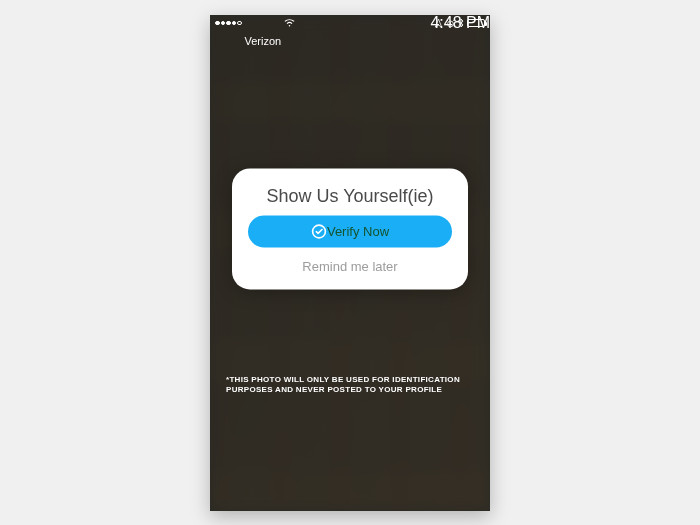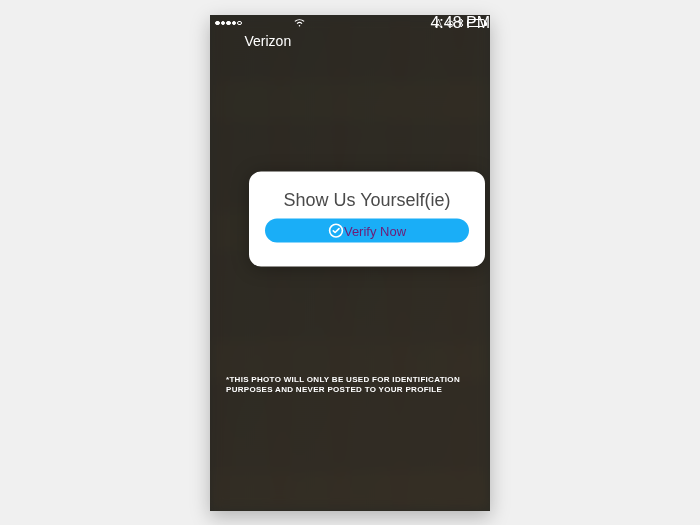--- a/index.html
+++ b/index.html
@@ -45,21 +45,21 @@
       padding: 0 5px;
       z-index: 5;
     }
     .status-left { display: flex; align-items: center; gap: 3px; }
     .signal-dots { display: flex; gap: 1px; }
     .signal-dots span {
       width: 4.5px; height: 4.5px; border-radius: 50%;
       border: 0.5px solid #fff;
     }
     .signal-dots span.filled { background: #fff; }
-    .carrier { font-size: 14px; letter-spacing: 0; margin-top: 36px; }
+    .carrier { font-size: 11px; letter-spacing: 0; margin-top: 36px; }
     .status-center {
       position: absolute; left: 0; right: 0; text-align: right;
       font-size: 16px; font-weight: 500;
     }
     .status-right { margin-left: auto; display: flex; align-items: center; gap: 3px; }
     .battery {
       width: 18px; height: 8px; border: 1px solid #fff; border-radius: 2px;
       position: relative; padding: 1px;
     }
     .battery::after {
@@ -69,46 +69,45 @@
     .battery .fill { background: #fff; height: 100%; width: 90%; border-radius: 1px; }
     .icon-sm { display: inline-flex; }
     
     .dialog {
       position: absolute;
       left: 50%;
       top: 34%;
       transform: translate(-50%, -12%);
       width: 236px;
       background: #fff;
-      border-radius: 12px;
+      border-radius: 18px;
       padding: 18px 16px 14px;
       text-align: center;
       z-index: 10;
       box-shadow: 0 2px 18px rgba(0,0,0,0.28);
-      margin-left: 17px;
     }
     .dialog-title {
       font-size: 18px;
       font-weight: 400;
       color: #4a4a4a;
       margin-bottom: 8px;
     }
     .dialog-body {
       font-size: 11px;
       line-height: 1.35;
       color: #b7b7b7;
       margin-bottom: 16px;
       padding: 0 2px;
     }
     .btn-primary {
       width: 100%;
       background: #1aaef7;
-      color: #701a75;
+      color: #14532d;
       border: none;
-      height: 24px;
+      height: 32px;
       border-radius: 17px;
       font-size: 13px;
       display: flex;
       align-items: center;
       justify-content: center;
       cursor: pointer;
       margin-bottom: 10px;
       font-family: inherit;
     }
     .btn-link {
@@ -181,16 +180,17 @@
     <div class="dialog-title">Show Us Yourself(ie)</div>
     <button class="btn-primary">
       <span class="icon-sm">
         <svg width="16" height="16" viewBox="0 0 16 16">
             <circle cx="8" cy="8" r="6.4" fill="none" stroke="#fff" stroke-width="1.6"></circle>
             <path d="M5.3 8.2l1.8 1.7L11 6" fill="none" stroke="#fff" stroke-width="1.6" stroke-linecap="round" stroke-linejoin="round"></path>
           </svg>
       </span>
       <span>Verify Now</span>
     </button>
+    <button class="btn-link">Remind me later</button>
   </div>
 
   <div class="disclaimer">*THIS PHOTO WILL ONLY BE USED FOR IDENTIFICATION PURPOSES AND NEVER POSTED TO YOUR PROFILE</div>
 </div>
 
 </body></html>

